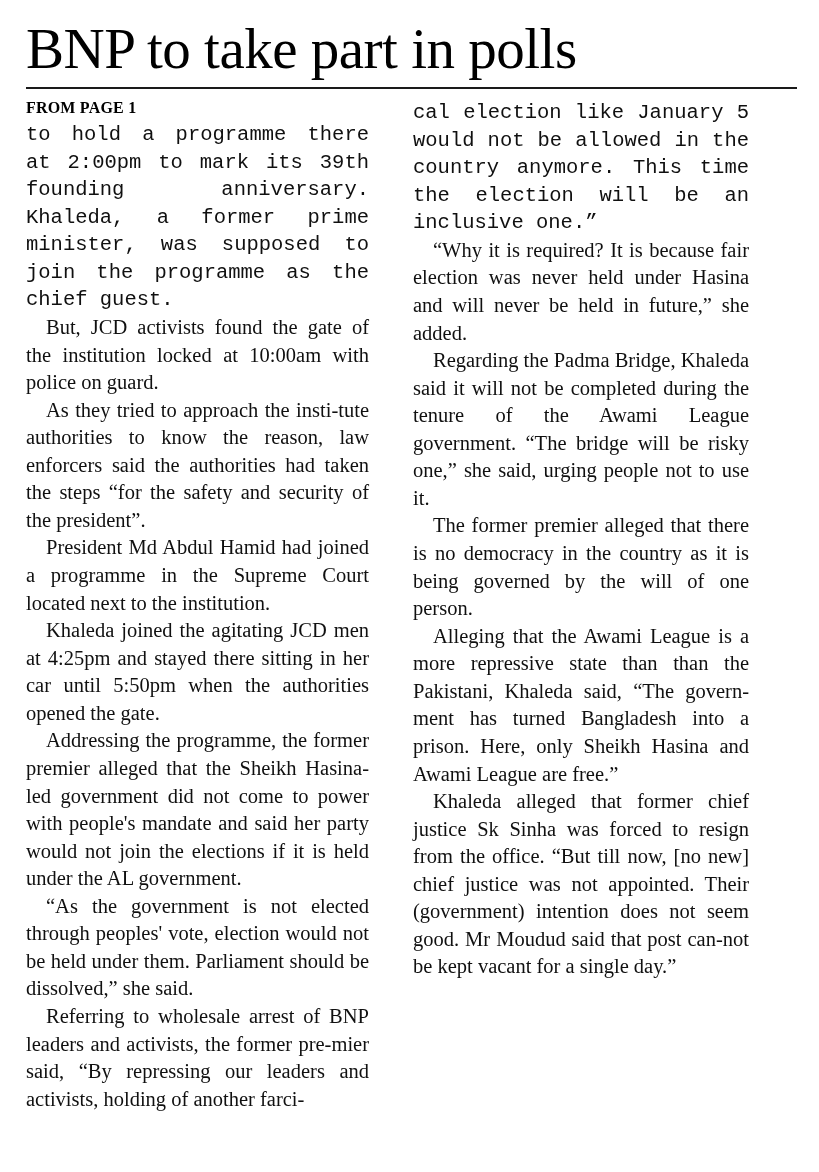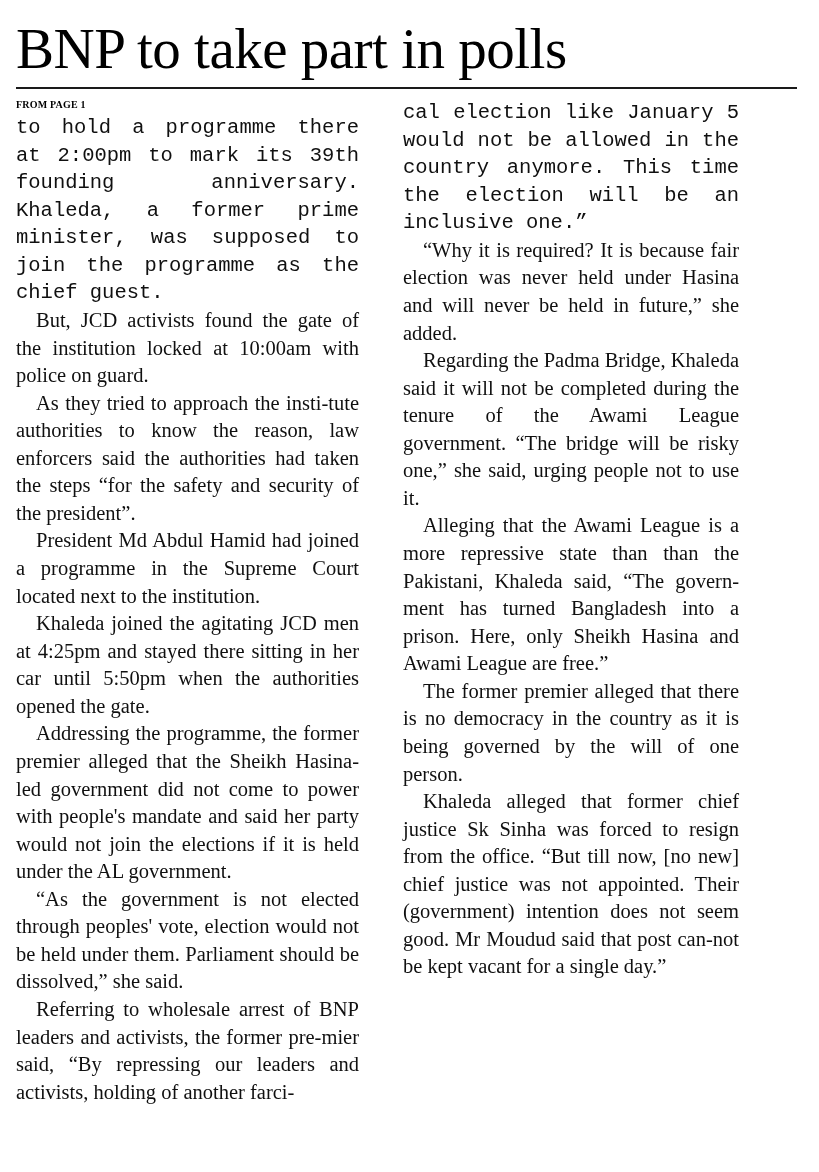--- a/index.html
+++ b/index.html
@@ -12,21 +12,21 @@
     height: 1172px;
     font-family: "Liberation Serif", serif;
     color: #0d0d0d;
     overflow: hidden;
   }
   .page {
     position: relative;
     width: 819px;
     height: 1172px;
     box-sizing: border-box;
-    padding: 14px 22px 0 16px;
+    padding: 14px 22px 0 26px;
   }
   .headline {
     font-family: "Liberation Serif", serif;
     font-size: 57px;
     line-height: 1.0;
     font-weight: 400;
     letter-spacing: -0.5px;
     margin: 6px 0 10px 0;
     color: #000000;
     white-space: nowrap;
@@ -50,21 +50,21 @@
   }
   .col-left {
     padding-right: 18px;
   }
   .col-right {
     padding-left: 24px;
     border-left: 1px solid #ffffff;
   }
   .kicker {
     font-family: "Liberation Serif", serif;
-    font-size: 10px;
+    font-size: 16px;
     font-weight: 700;
     letter-spacing: 0.2px;
     margin: 0 0 4px 0;
     color: #000;
   }
   p.body {
     font-family: "Liberation Serif", serif;
     font-size: 20.5px;
     line-height: 1.345;
     margin: 0;
@@ -109,19 +109,19 @@
       <p class="body">“As the government is not elected through peoples' vote, election would not be held under them. Parliament should be dissolved,” she said.</p>
       <p class="body">Referring to wholesale arrest of BNP leaders and activists, the former pre-mier said, “By repressing our leaders and activists, holding of another farci-</p>
     </div>
 
     <div class="divider-v"></div>
 
     <div class="col col-right">
       <p class="body first">cal election like January 5 would not be allowed in the country anymore. This time the election will be an inclusive one.”</p>
       <p class="body">“Why it is required? It is because fair election was never held under Hasina and will never be held in future,” she added.</p>
       <p class="body">Regarding the Padma Bridge, Khaleda said it will not be completed during the tenure of the Awami League government. “The bridge will be risky one,” she said, urging people not to use it.</p>
+      <p class="body">The former premier alleged that there is no democracy in the country as it is being governed by the will of one person.</p>
       <p class="body">Alleging that the Awami League is a more repressive state than than the Pakistani, Khaleda said, “The govern-ment has turned Bangladesh into a prison. Here, only Sheikh Hasina and Awami League are free.”</p>
-      <p class="body">The former premier alleged that there is no democracy in the country as it is being governed by the will of one person.</p>
       <p class="body">Khaleda alleged that former chief justice Sk Sinha was forced to resign from the office. “But till now, [no new] chief justice was not appointed.  Their (government) intention does not seem good. Mr Moudud said that post can-not be kept vacant for a single day.”</p>
     </div>
 
   </div>
 </div>
 
 </body></html>

